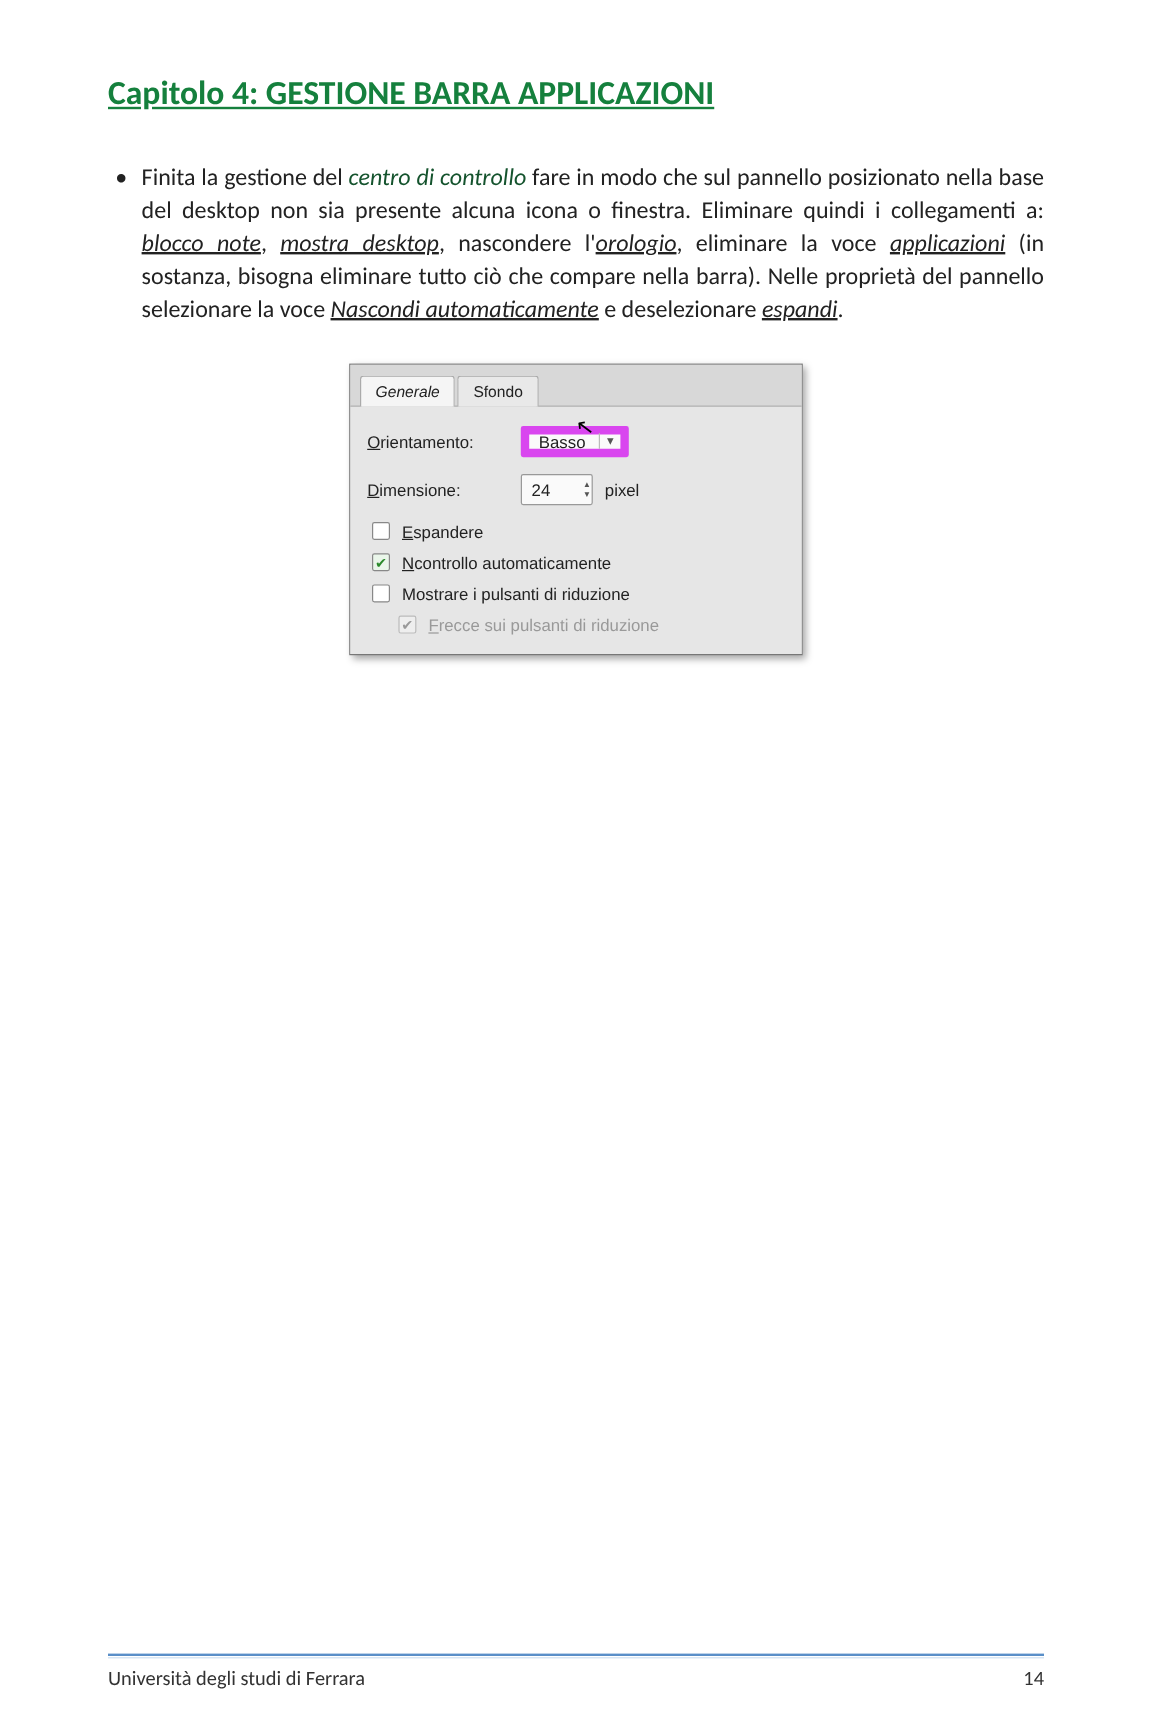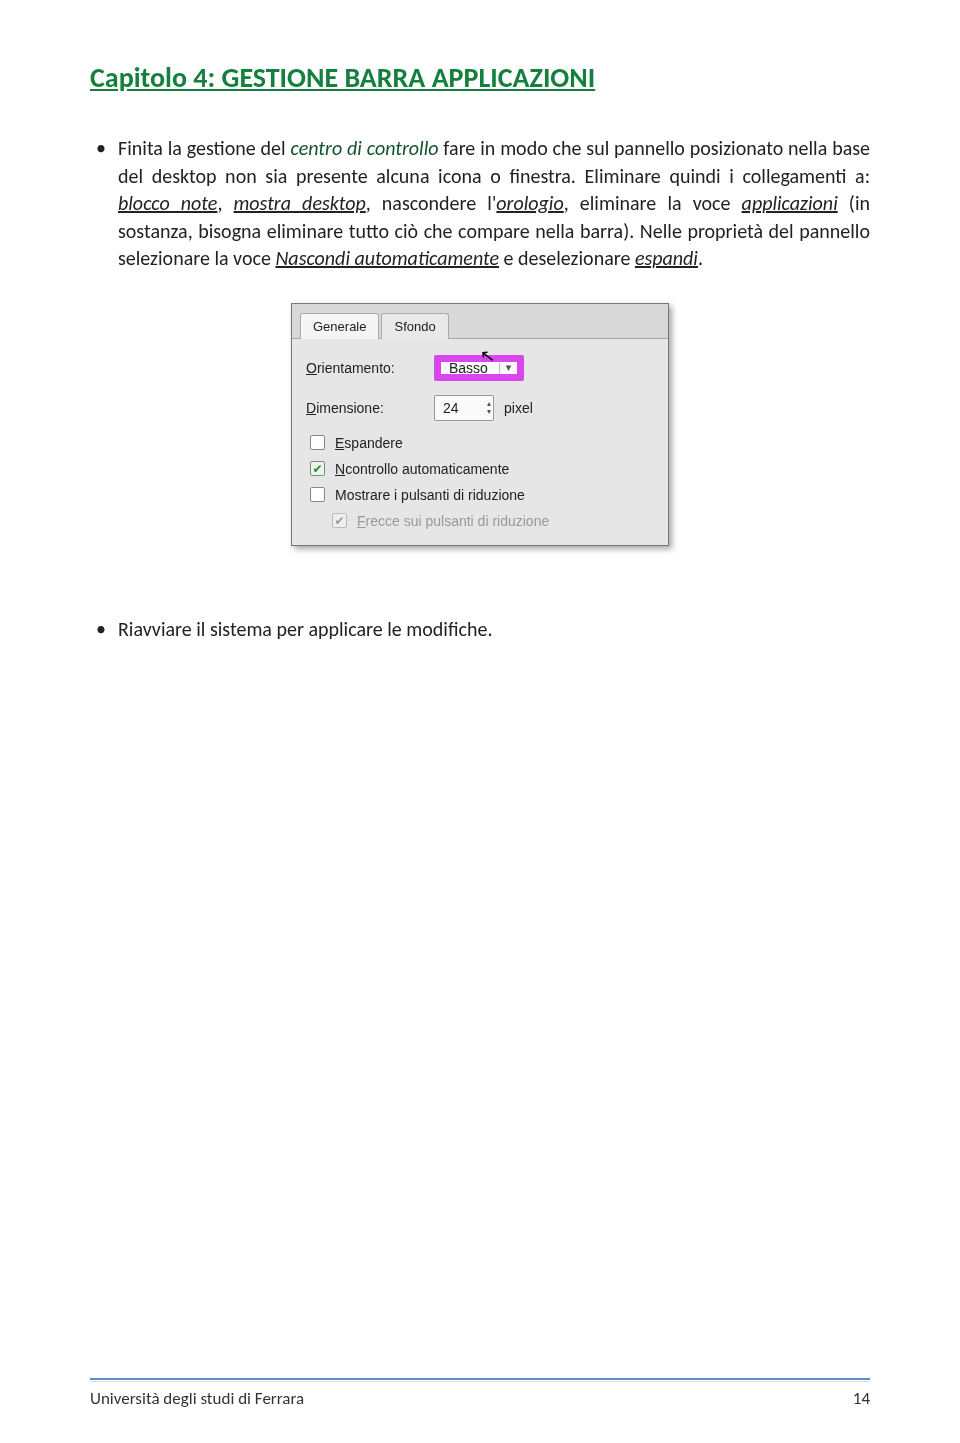--- a/index.html
+++ b/index.html
@@ -59,21 +59,21 @@
   }
   .dlg-tabs {
     display: flex; gap: 0; padding: 8px 8px 0 8px; background:#d8d8d8;
     border-bottom: 1px solid #aaa;
   }
   .dlg-tab {
     padding: 5px 12px; border: 1px solid #aaa; border-bottom: none;
     background: #e9e9e9; font-size: 13px; border-radius: 3px 3px 0 0;
     position: relative; top: 1px; margin-right: 2px;
   }
-  .dlg-tab.active { background: #f5f5f5; font-weight: 400; }
+  .dlg-tab.active { background: #f5f5f5; font-weight: 400; font-style: italic; }
   .dlg-body { background:#e6e6e6; padding: 16px 14px 12px 14px; position: relative; }
   .row { display:flex; align-items:center; margin-bottom: 14px; gap: 10px; }
   .lbl { width: 118px; }
   .lbl .ul { text-decoration: underline; }
   .combo {
     display:flex; align-items:center; justify-content:space-between;
     width: 90px; height: 26px; padding: 0 4px 0 8px;
     background:#fafafa; border:7px solid #d946ef; border-radius:2px;
   }
   .combo .chev { width:14px; text-align:center; font-size:11px; color:#555; border-left:1px solid #bbb; padding-left:4px;}
@@ -183,23 +183,20 @@
 
         <div class="chk-row disabled">
           <span class="chk disabled checked"></span>
           <span class="chk-label"><span class="ul">F</span><span>recce sui pulsanti di riduzione</span></span>
         </div>
       </div>
 
     </div>
   </div>
 
-  <ul class="body second">
-    <li>Riavviare il sistema per applicare le modifiche.</li>
-  </ul>
 
 </div>
 
 <div class="footer">
   <div class="footer-line"></div>
   <div class="footer-row">
     <span>Università degli studi di Ferrara</span>
     <span>14</span>
   </div>
 </div>

